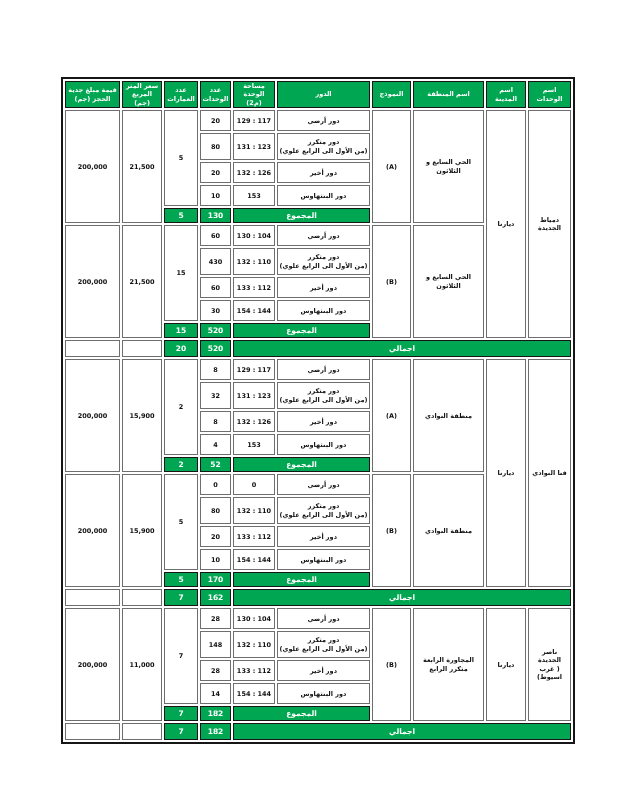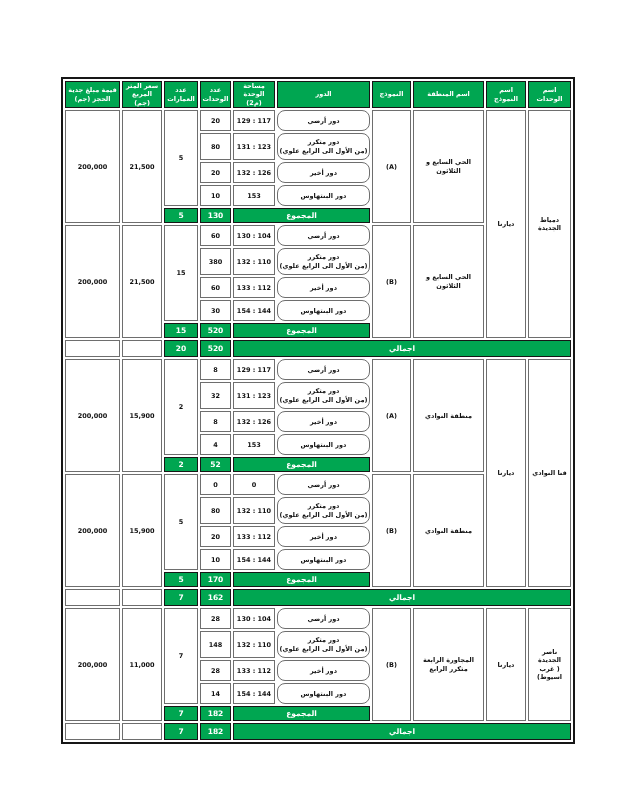--- a/index.html
+++ b/index.html
@@ -34,21 +34,21 @@
   .tbl td.g{
     background:#00A651;color:#ffffff;border-color:#161616;
     font-size:7.5px;
   }
   tr.r-floor td{height:19px;}
   tr.r-tall td{height:25px;}
   tr.r-total td{height:13px;}
   tr.r-grand td{height:15px;}
   .c-num{direction:ltr;font-size:7.5px;letter-spacing:0;}
   .c-model{direction:ltr;font-size:7.5px;}
-  .c-floor{font-size:6.5px;border-radius:8px;}
+  .c-floor{font-size:6.5px;}
   .c-region{font-size:6.5px;}
   .c-city,.c-project{font-size:6.5px;}
   td.empty{background:#ffffff;}
 </style>
 </head>
 <body>
 
 <div class="page">
 <table class="tbl">
 <colgroup>
@@ -59,21 +59,21 @@
         <col style="width:93px">
   <col style="width:42px">
         <col style="width:31px">
         <col style="width:34px">
         <col style="width:40px">
         <col style="width:55px">
 </colgroup>
 <thead>
 <tr>
   <th>اسم الوحدات</th>
-  <th>اسم النموذج</th>
+  <th>اسم المدينة</th>
   <th>اسم المنطقة</th>
   <th>النموذج</th>
   <th>الدور</th>
   <th>مساحة
 الوحدة (م2)</th>
   <th>عدد الوحدات</th>
   <th>عدد العمارات</th>
   <th>سعر المتر
 المربع (جم)</th>
   <th>قيمة مبلغ جدية
@@ -122,21 +122,21 @@
   <td class="c-num">130 : 104</td>
   <td class="c-num">60</td>
   <td class="c-num" rowspan="4">15</td>
   <td class="c-num" rowspan="5">21,500</td>
   <td class="c-num" rowspan="5">200,000</td>
 </tr>
 <tr class="r-tall">
   <td class="c-floor">دور متكرر
 (من الأول الى الرابع علوي)</td>
   <td class="c-num">132 : 110</td>
-  <td class="c-num">380</td>
+  <td class="c-num">430</td>
 </tr>
 <tr class="r-floor">
   <td class="c-floor">دور أخير</td>
   <td class="c-num">133 : 112</td>
   <td class="c-num">60</td>
 </tr>
 <tr class="r-floor">
   <td class="c-floor">دور البنتهاوس</td>
   <td class="c-num">154 : 144</td>
   <td class="c-num">30</td>

